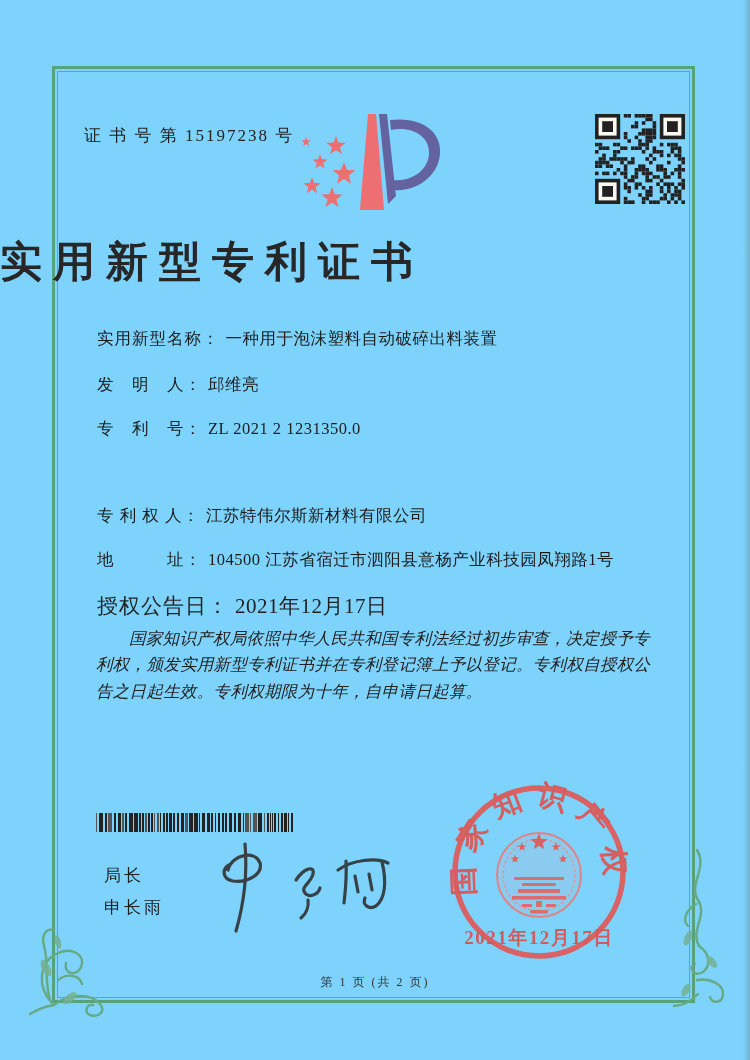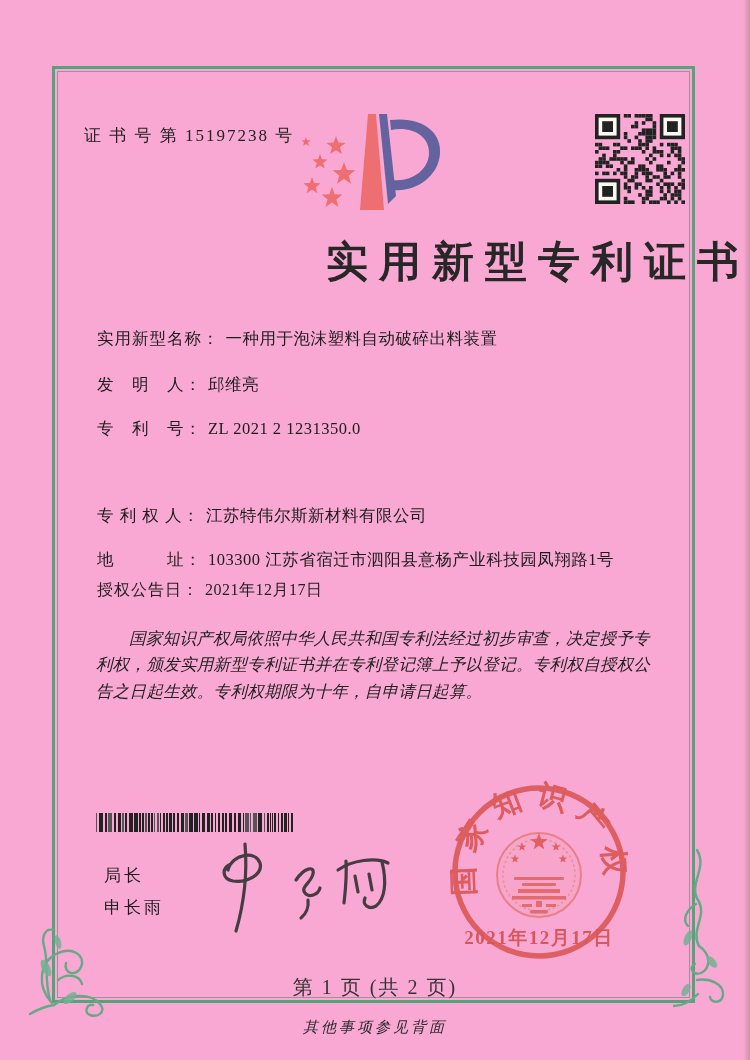--- a/index.html
+++ b/index.html
@@ -1,50 +1,50 @@
 <!DOCTYPE html>
 <html><head>
 <meta charset="utf-8">
 <style>
   html,body{margin:0;padding:0;background:#e8e6dd;}
   .paper{
     position:relative; width:750px; height:1060px; margin:0 auto;
-    background:#f9a8d4; overflow:hidden;
+    background:#7dd3fc; overflow:hidden;
     font-family:"Liberation Serif", serif; color:#1f1f1f;
   }
   .edge-shade{position:absolute; right:0; top:0; width:7px; height:100%;
     background:linear-gradient(to right, rgba(0,0,0,0), rgba(90,90,80,.28));}
   .frame{
     position:absolute; left:52px; top:66px; width:643px; height:937px;
     box-sizing:border-box; border:3px solid #57a27b;
   }
   .frame-inner{position:absolute; inset:2px; border:1px solid rgba(90,125,105,.55);}
   .cert-no{position:absolute; left:84px; top:124px; font-size:17px; letter-spacing:2px; color:#222;}
   .logo{position:absolute; left:292px; top:106px; width:168px; height:112px;}
   .qr{position:absolute; left:595px; top:114px; width:90px; height:90px;}
   .title{
-    position:absolute; left:0; top:234px; width:750px; text-align:right;
+    position:absolute; left:0; top:234px; width:750px; text-align:left;
     font-size:42px; font-weight:700; letter-spacing:11px; color:#272727;
   }
   .field-row{position:absolute; left:97px; font-size:16.5px; color:#1c1c1c; white-space:nowrap;}
   .row-0{top:328px}.row-1{top:374px}.row-2{top:418px}.row-3{top:461px}.row-4{top:505px}.row-5{top:549px}
-  .grant-row{position:absolute; left:97px; top:580px; width:560px; font-size:16px; white-space:nowrap;}
+  .grant-row{position:absolute; left:97px; top:592px; width:560px; font-size:21px; white-space:nowrap;}
   .grant-no-part{position:absolute; left:288px; top:0;}
   .field-label{letter-spacing:1px;}
   .field-value{margin-left:6px; letter-spacing:.5px;text-align:center;}
   .paras{position:absolute; left:96px; top:626px; width:562px;}
   .paras p{margin:0 0 3px 0; text-indent:2em; font-size:16.5px; line-height:1.6;
     font-style:italic; color:#222; letter-spacing:.3px;}
   .barcode{position:absolute; left:96px; top:813px; width:202px; height:19px;}
   .director-title{position:absolute; left:104px; top:864px; font-size:17px; letter-spacing:3px;}
   .director-name{position:absolute; left:104px; top:896px; font-size:17px; letter-spacing:3px;}
   .signature{position:absolute; left:212px; top:838px; width:195px; height:100px;}
   .seal{position:absolute; left:444px; top:780px; width:190px; height:190px; opacity:.95;}
   .page-info{position:absolute; left:0; top:974px; width:750px; text-align:center;
-    font-size:20px; letter-spacing:2px; color:#333;}
+    font-size:12px; letter-spacing:2px; color:#333;}
   .back-note{position:absolute; left:0; top:1018px; width:750px; text-align:center;
     font-size:15px; font-style:italic; letter-spacing:3px; color:#2b2b2b;}
   .flourish-left{position:absolute; left:18px; top:910px; width:125px; height:112px;}
   .flourish-right{position:absolute; left:666px; top:844px; width:80px; height:172px;}
 </style>
 </head>
 <body>
 
 <div class="paper">
 
@@ -283,21 +283,21 @@
   <div class="field-row row-1">
     <span class="field-label">发　明　人：</span><span class="field-value">邱维亮</span>
   </div>
   <div class="field-row row-2">
     <span class="field-label">专　利　号：</span><span class="field-value">ZL 2021 2 1231350.0</span>
   </div>
   <div class="field-row row-4">
     <span class="field-label">专 利 权 人：</span><span class="field-value">江苏特伟尔斯新材料有限公司</span>
   </div>
   <div class="field-row row-5">
-    <span class="field-label">地　　　址：</span><span class="field-value">103300 江苏省宿迁市泗阳县意杨产业科技园凤翔路1号</span>
+    <span class="field-label">地　　　址：</span><span class="field-value">104500 江苏省宿迁市泗阳县意杨产业科技园凤翔路1号</span>
   </div>
 
   <div class="grant-row">
     <span>
       <span class="field-label">授权公告日：</span><span class="field-value">2021年12月17日</span>
     </span>
   </div>
 
   <div class="paras">
     <p>国家知识产权局依照中华人民共和国专利法经过初步审查，决定授予专利权，颁发实用新型专利证书并在专利登记簿上予以登记。专利权自授权公告之日起生效。专利权期限为十年，自申请日起算。</p>
@@ -403,21 +403,20 @@
         <rect x="78" y="124" width="10" height="3"></rect>
         <rect x="102" y="124" width="10" height="3"></rect>
         <rect x="86" y="130" width="18" height="3.5" rx="1.5"></rect>
       </g>
     </g>
     <text x="95" y="164" text-anchor="middle" font-size="19" font-weight="600" fill="#d65454" letter-spacing="1.5" font-family="Liberation Serif, serif">2021年12月17日</text>
   </svg>
 
   <div class="page-info">第 1 页 (共 2 页)</div>
 
-  <div class="back-note">其他事项参见背面</div>
 
   <svg class="flourish-left" viewBox="0 0 125 112">
     <g fill="none" stroke="#66a985" stroke-width="2.4" stroke-linecap="round">
       <path d="M34,93 C18,76 22,52 38,44 C54,36 68,45 63,57 C59,67 45,64 48,53"></path>
       <path d="M36,95 C52,82 74,84 82,94 C88,101 81,108 72,105 C66,103 68,94 75,95"></path>
       <path d="M32,90 C26,70 31,52 26,36 C23,26 28,18 35,20"></path>
       <path d="M40,70 C50,62 62,66 64,74"></path>
       <path d="M12,104 C22,98 30,96 36,95"></path>
     </g>
     <g fill="#74b293" opacity=".85">

